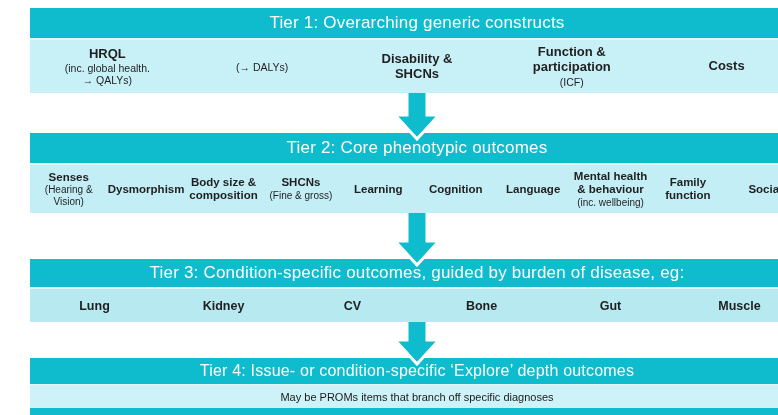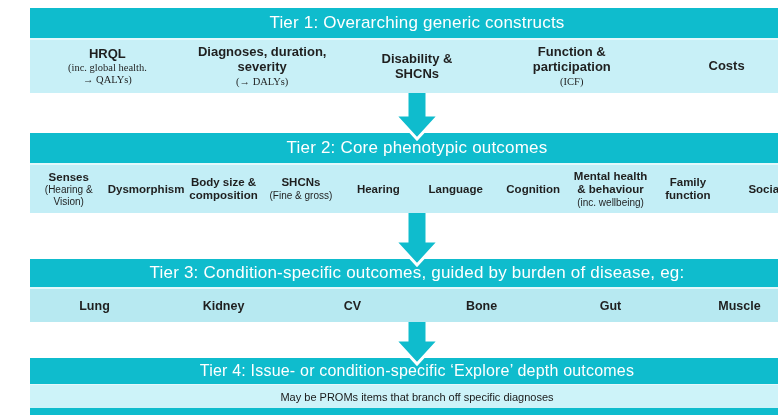--- a/index.html
+++ b/index.html
@@ -60,21 +60,21 @@
     font-weight: 700;
     white-space: pre-line;
     line-height: 1.12;
   }
   .cell .sub {
     white-space: pre-line;
     line-height: 1.15;
     margin-top: 1px;
   }
   .row1 .label { font-size: 13px; }
-  .row1 .sub   { font-size: 10.5px; font-family: Liberation Serif, serif; }
+  .row1 .sub   { font-size: 10.5px; }
   .row2 .label { font-size: 11.5px; }
   .row2 .sub   { font-size: 10px; }
   .row3 .label { font-size: 12.5px; }
   .shift-r { }
   .gap { position: relative; }
   .gap1 { height: 40px; }
   .gap2 { height: 46px; }
   .gap3 { height: 36px; }
   .gap svg {
     position: absolute;
@@ -112,22 +112,20 @@
   <div class="bar header-bar h30">
     <span>Tier 1: Overarching generic constructs</span>
   </div>
   <div class="row row1">
     <div class="cell shift-r">
       <div class="label">HRQL</div>
       <div class="sub">(inc. global health.
 → QALYs)</div>
     </div>
     <div class="cell">
-      <div class="label">Diagnoses, duration,
-severity</div>
       <div class="sub">(→ DALYs)</div>
     </div>
     <div class="cell">
       <div class="label">Disability &amp;
 SHCNs</div>
     </div>
     <div class="cell">
       <div class="label">Function &amp;
 participation</div>
       <div class="sub">(ICF)</div>
@@ -157,27 +155,27 @@
     </div>
     <div class="cell">
       <div class="label">Body size &amp;
 composition</div>
     </div>
     <div class="cell">
       <div class="label">SHCNs</div>
       <div class="sub">(Fine &amp; gross)</div>
     </div>
     <div class="cell">
-      <div class="label">Hearing</div>
+      <div class="label">Learning</div>
+    </div>
+    <div class="cell">
+      <div class="label">Cognition</div>
     </div>
     <div class="cell">
       <div class="label">Language</div>
-    </div>
-    <div class="cell">
-      <div class="label">Cognition</div>
     </div>
     <div class="cell">
       <div class="label">Mental health
 &amp; behaviour</div>
       <div class="sub">(inc. wellbeing)</div>
     </div>
     <div class="cell">
       <div class="label">Family
 function</div>
     </div>

